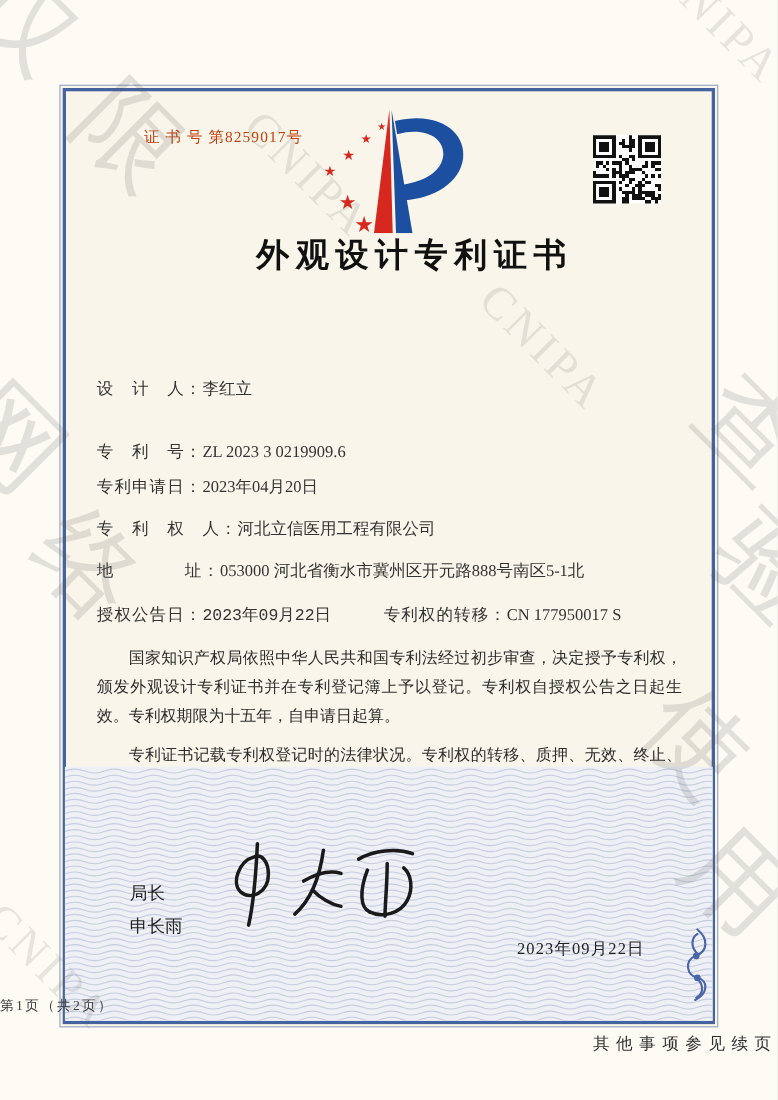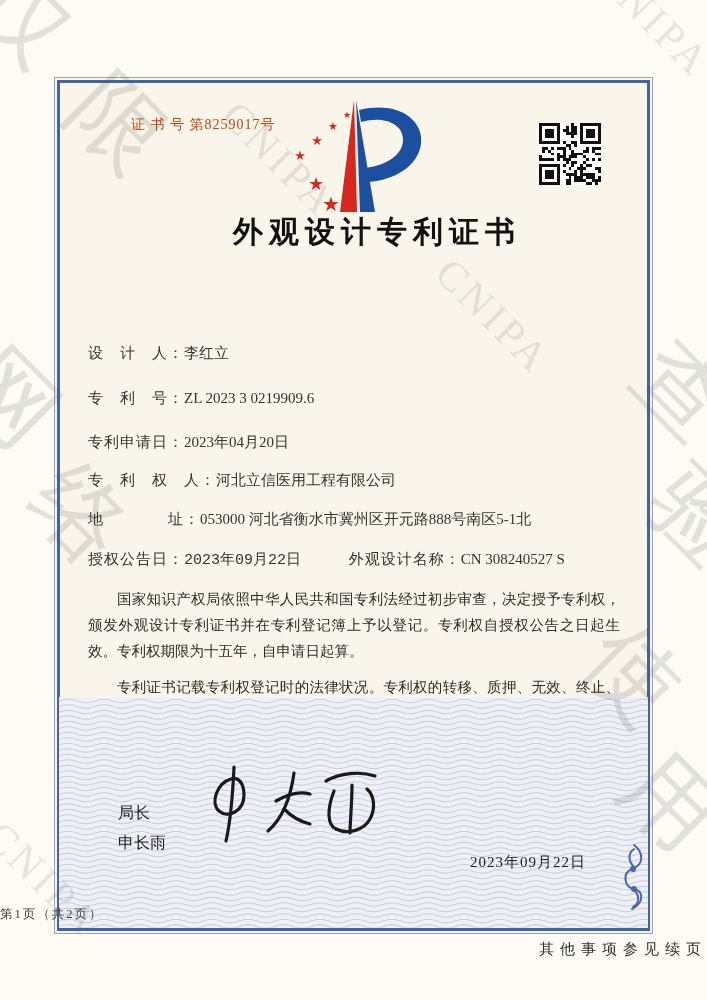--- a/index.html
+++ b/index.html
@@ -14,21 +14,21 @@
   .frame-inner{position:absolute; inset:2px; border:3px solid #44639f;}
   
   .content{position:absolute; inset:0; z-index:10;}
   .cert-no{position:absolute; left:88px; top:116px; font-size:14px; letter-spacing:1px; color:#c2410c;margin-left:43px;}
   .logo{position:absolute; left:283px; top:98px; width:145px; height:114px;}
   .qr{position:absolute; left:539px; top:123px; width:62px; height:62px;}
   .title{position:absolute; left:0; right:0; top:212px; text-align:center;
     font-size:30px; font-weight:700; letter-spacing:6px; color:#111;padding-left:47px;}
   .row{position:absolute; left:88px; right:60px; font-size:15px; color:#333; white-space:nowrap;}
   .row .lbl{letter-spacing:1px;}
-  .r1{top:297px}.r2{top:344px}.r3{top:389px}.r4{top:433px}.r5{top:471px}.r6{top:510px}.r7{top:550px}
+  .r1{top:297px}.r2{top:344px}.r3{top:401px}.r4{top:433px}.r5{top:471px}.r6{top:510px}.r7{top:550px}
   .grant-left{display:inline-block; min-width:257px;font-family:Liberation Mono, monospace;}
   .paras{position:absolute; left:88px; width:532px; top:586px; font-size:14.5px; line-height:1.8; color:#2c2c2c; text-align:justify;}
   .paras p{margin:0 0 10px 0; text-indent:2em;}
   
   .wavebox{position:absolute; left:59px; top:697px; width:589px; height:231px; background:#eef0f6; overflow:hidden;}
   .signer{position:absolute; left:88px; top:798px; font-size:16px; color:#222; line-height:1.9; z-index:11;margin-left:30px;}
   .signature{position:absolute; left:198px; top:763px; width:195px; height:88px; z-index:11;}
   .issue-date{position:absolute; left:470px; top:853px; font-size:15px; color:#222; z-index:11; letter-spacing:1px;}
   .ornament{position:absolute; left:620px; top:843px; width:28px; height:72px; z-index:11;}
   .page-footer{position:absolute; left:0; right:0; top:906px; text-align:left; font-size:12.5px; letter-spacing:2px; color:#3c3c3c; z-index:11;}
@@ -220,21 +220,21 @@
       <span class="lbl">专利申请日：</span><span>2023年04月20日</span>
     </div>
     <div class="row r5">
       <span class="lbl">专　利　权　人：</span><span>河北立信医用工程有限公司</span>
     </div>
     <div class="row r6">
       <span class="lbl">地　　　　址：</span><span>053000 河北省衡水市冀州区开元路888号南区5-1北</span>
     </div>
     <div class="row r7">
       <span class="grant-left"><span class="lbl">授权公告日：</span><span>2023年09月22日</span></span>
-      <span><span class="lbl">外观设计名称：</span><span>CN 308240527 S</span></span>
+      <span><span class="lbl">专利权的转移：</span><span>CN 177950017 S</span></span>
     </div>
 
     <div class="paras">
       <p>国家知识产权局依照中华人民共和国专利法经过初步审查，决定授予专利权，颁发外观设计专利证书并在专利登记簿上予以登记。专利权自授权公告之日起生效。专利权期限为十五年，自申请日起算。</p>
       <p>专利证书记载专利权登记时的法律状况。专利权的转移、质押、无效、终止、恢复和专利权人的姓名或名称、国籍、地址变更等事项记载在专利登记簿上。</p>
     </div>
 
     <div class="wavebox">
       <svg id="waves" width="589" height="231" aria-hidden="true">
           <path d="M0 4 q9 -3.5 18 0 q9 3.5 18 0 q9 -3.5 18 0 q9 3.5 18 0 q9 -3.5 18 0 q9 3.5 18 0 q9 -3.5 18 0 q9 3.5 18 0 q9 -3.5 18 0 q9 3.5 18 0 q9 -3.5 18 0 q9 3.5 18 0 q9 -3.5 18 0 q9 3.5 18 0 q9 -3.5 18 0 q9 3.5 18 0 q9 -3.5 18 0 q9 3.5 18 0 q9 -3.5 18 0 q9 3.5 18 0 q9 -3.5 18 0 q9 3.5 18 0 q9 -3.5 18 0 q9 3.5 18 0 q9 -3.5 18 0 q9 3.5 18 0 q9 -3.5 18 0 q9 3.5 18 0 q9 -3.5 18 0 q9 3.5 18 0 q9 -3.5 18 0 q9 3.5 18 0 q9 -3.5 18 0 q9 3.5 18 0" fill="none" stroke="#bfc7db" stroke-width="1" opacity="0.85"></path>

